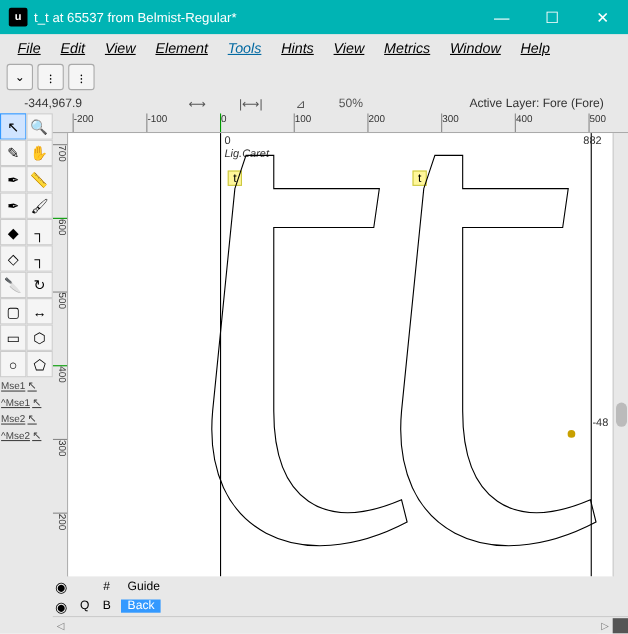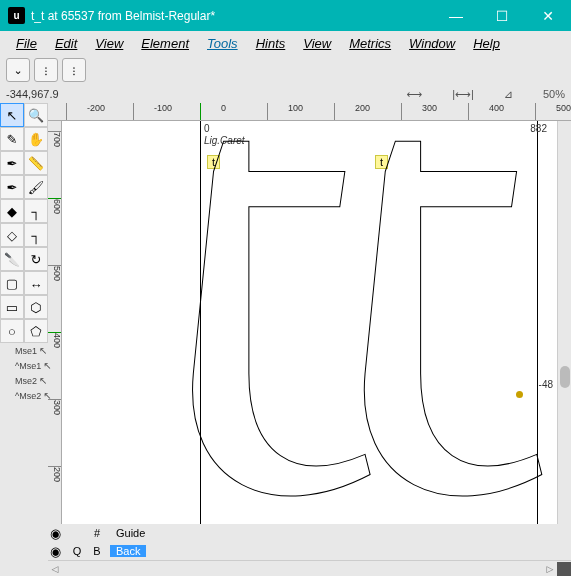--- a/index.html
+++ b/index.html
@@ -17,43 +17,43 @@
 .menubar .menu-item { padding: 2px 8px; cursor: pointer; }
 .menubar .menu-item u { text-decoration: underline; }
 .menubar .menu-item.disabled { color: #0369a1; }
 
 
 .addrbar { height: 30px; display: flex; align-items: center; padding: 2px 6px; gap: 4px; }
 .addrbar .addr-input { flex: 1; height: 24px; border: 1px solid #aaa; border-radius: 3px; background: #fff; padding: 0 8px; font-size: 14px; }
 .addrbar .addr-btn { width: 24px; height: 24px; border: 1px solid #aaa; border-radius: 3px; background: #f5f5f5; display: flex; align-items: center; justify-content: center; font-size: 11px; cursor: pointer; }
 
 
-.infobar { height: 18px; display: flex; align-items: center; font-size: 11px; padding: 0 6px; justify-content: space-between; color: #333; }
+.infobar { height: 18px; display: flex; align-items: center; font-size: 11px; padding: 0 22px; justify-content: space-between; color: #333; }
 .infobar .center-icons { display: flex; gap: 30px; font-size: 11px; color: #555; align-items: center; }
 .infobar .center-icons span { display: inline-flex; align-items: center; gap: 2px; }
 
 
 .main { flex: 1; display: flex; min-height: 0; }
 
 
 .palette { width: 48px; background: #e8e8e8; display: flex; flex-direction: column; }
 .tool-grid { display: grid; grid-template-columns: 24px 24px; }
 .tool { width: 24px; height: 24px; border: 1px solid #ccc; display: flex; align-items: center; justify-content: center; font-size: 13px; background: #f5f5f5; cursor: pointer; }
 .tool.selected { background: #d0e4ff; border-color: #3399ff; }
-.mouse-labels { font-size: 9px; color: #444; padding-left: 15px; }
+.mouse-labels { font-size: 9px; color: #444; padding-left: 1px; text-decoration: underline; }
 .mouse-labels div { height: 15px; display: flex; align-items: center; }
 .mouse-labels .ptr { font-size: 10px; margin-left: 2px; }
 
 
 .canvas-col { flex: 1; display: flex; flex-direction: column; min-width: 0; }
 
 
 .hruler { height: 18px; display: flex; position: relative; font-size: 9px; color: #333; border-bottom: 1px solid #aaa; overflow: hidden; }
 .hruler .blank { width: 14px; background: #e8e8e8; flex-shrink: 0; }
-.htick { position: absolute; top: 0; height: 18px; border-left: 1px solid #888; padding-left: 20px; }
+.htick { position: absolute; top: 0; height: 18px; border-left: 1px solid #888; padding-left: 0; }
 .htick.green { border-left: 1px solid #090; }
 
 .canvas-row { flex: 1; display: flex; min-height: 0; }
 
 .vruler { width: 14px; position: relative; font-size: 9px; color: #333; border-right: 1px solid #aaa; overflow: hidden; }
 .vtick { position: absolute; left: 0; width: 14px; border-top: 1px solid #888; text-align: center; writing-mode: vertical-rl; }
 .vtick.green { border-top: 1px solid #090; }
 
 .canvas { flex: 1; position: relative; background: #fff; overflow: hidden; }
 .guide-v { position: absolute; top: 0; bottom: 0; border-left: 1px solid #000; }
@@ -114,20 +114,21 @@
 </div>
 
 <div class="infobar">
   <span>-344,967.9</span>
   <div class="center-icons">
     <span>⟷</span>
     <span>|⟷|</span>
     <span>⊿</span>
     <span>50%</span>
   </div>
+  <span>Active Layer: Fore (Fore)</span>
 </div>
 
 <div class="main">
 
   <div class="palette">
     <div class="tool-grid" id="tool-grid">
         <div class="tool selected">↖</div>
         <div class="tool">🔍</div>
         <div class="tool">✎</div>
         <div class="tool">✋</div>

